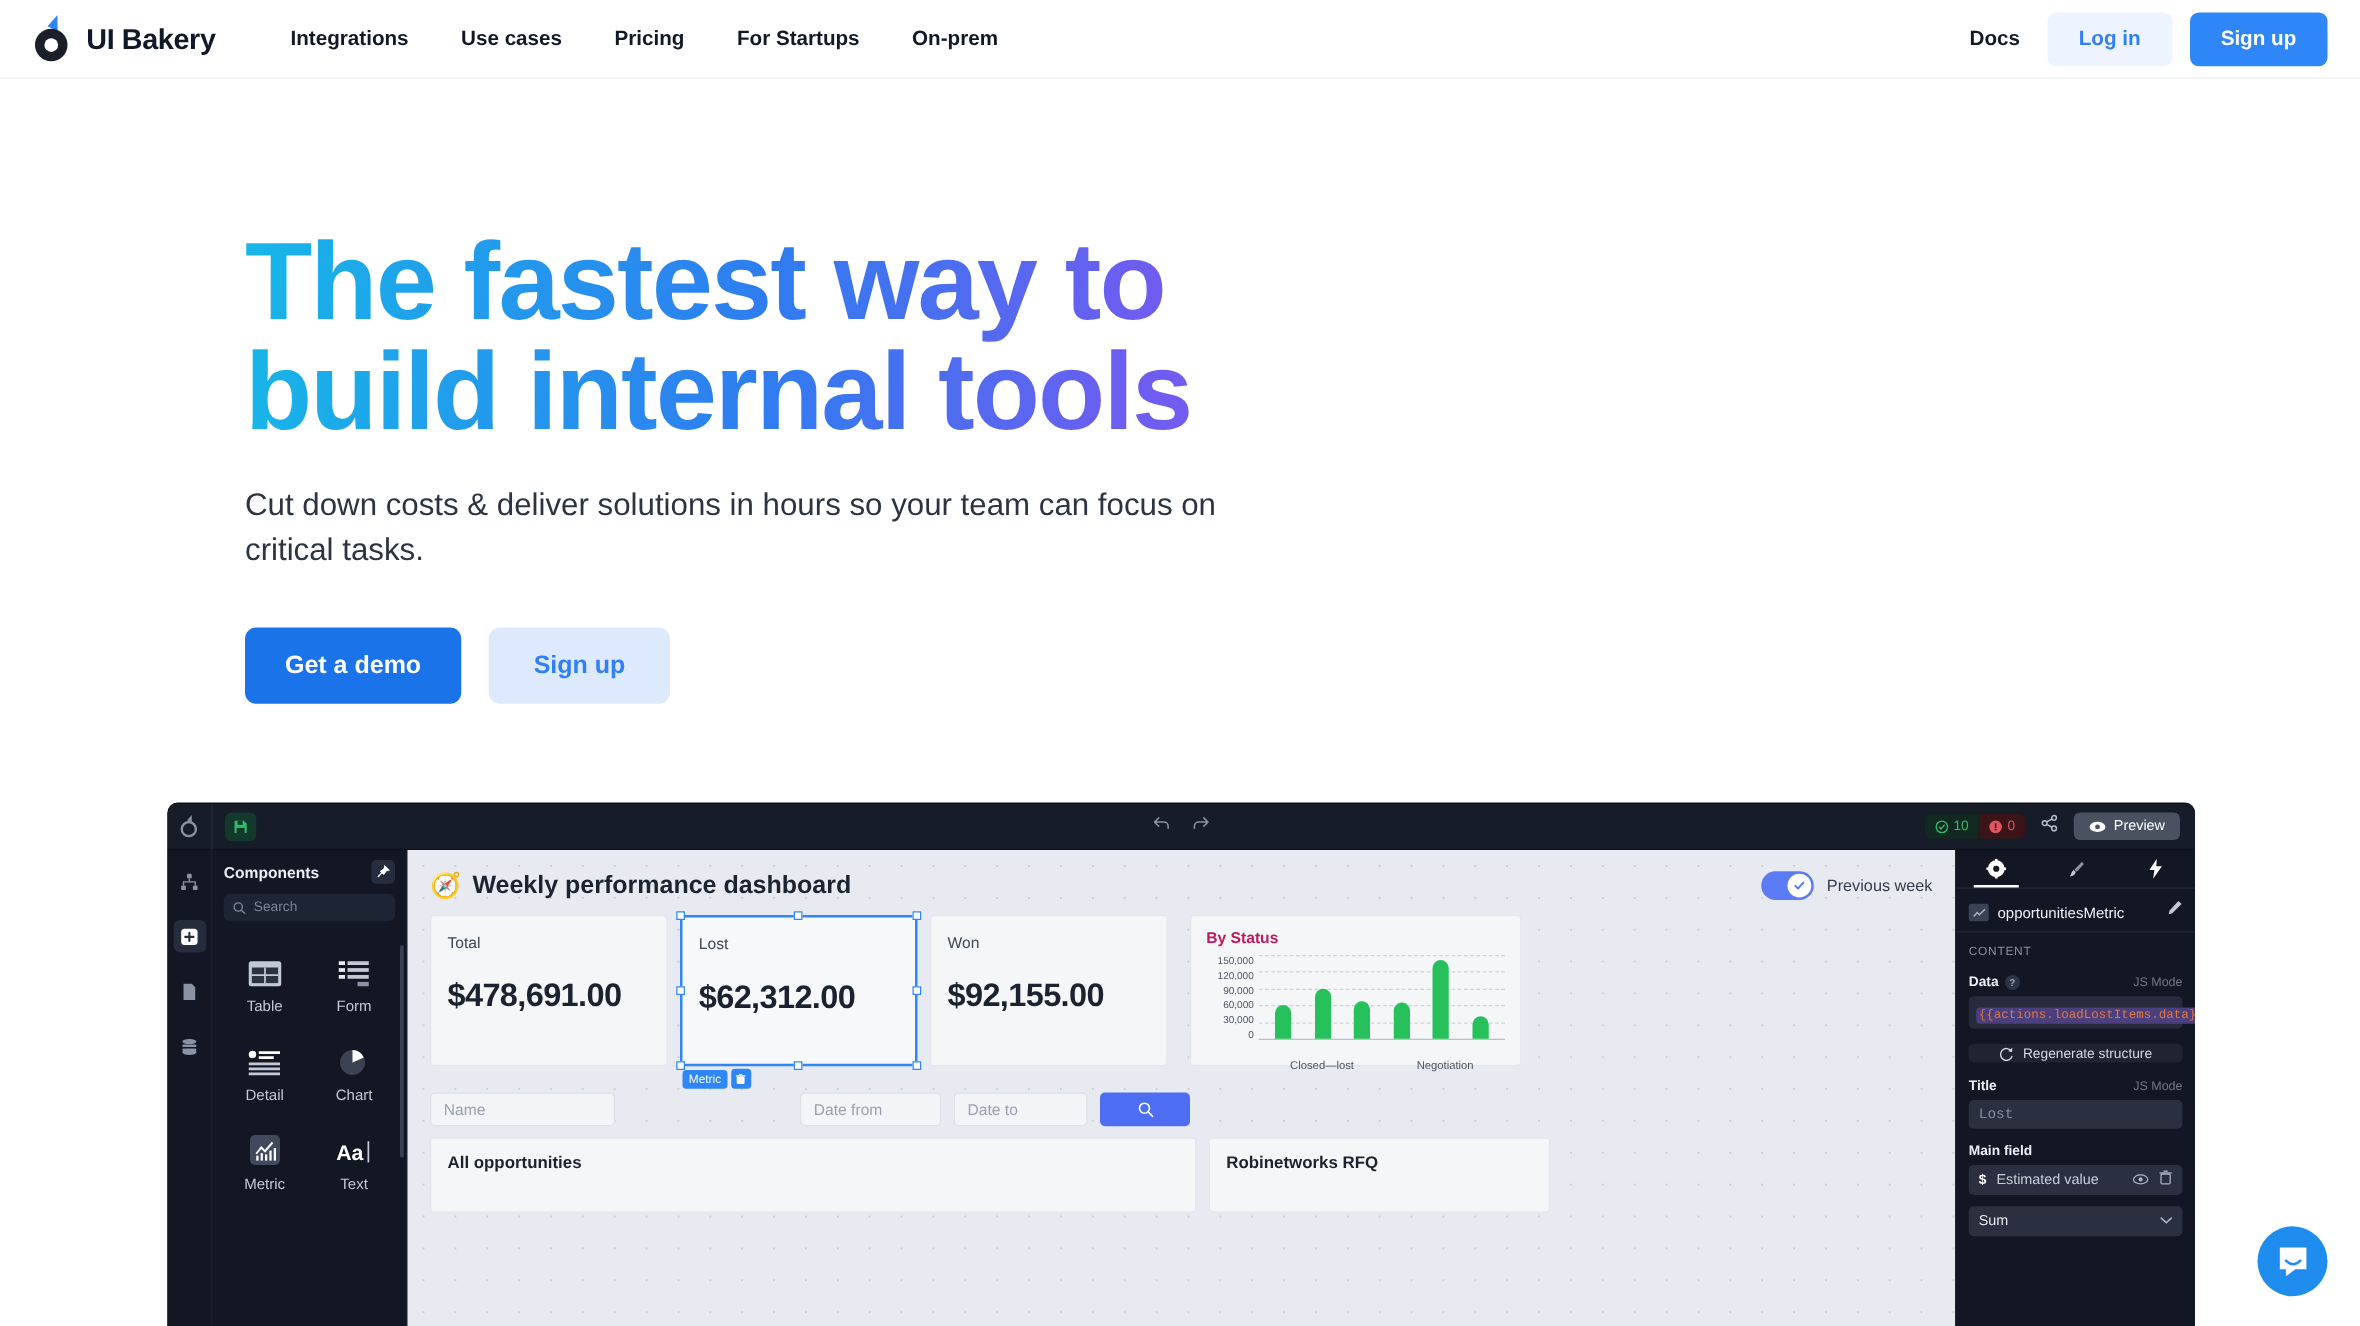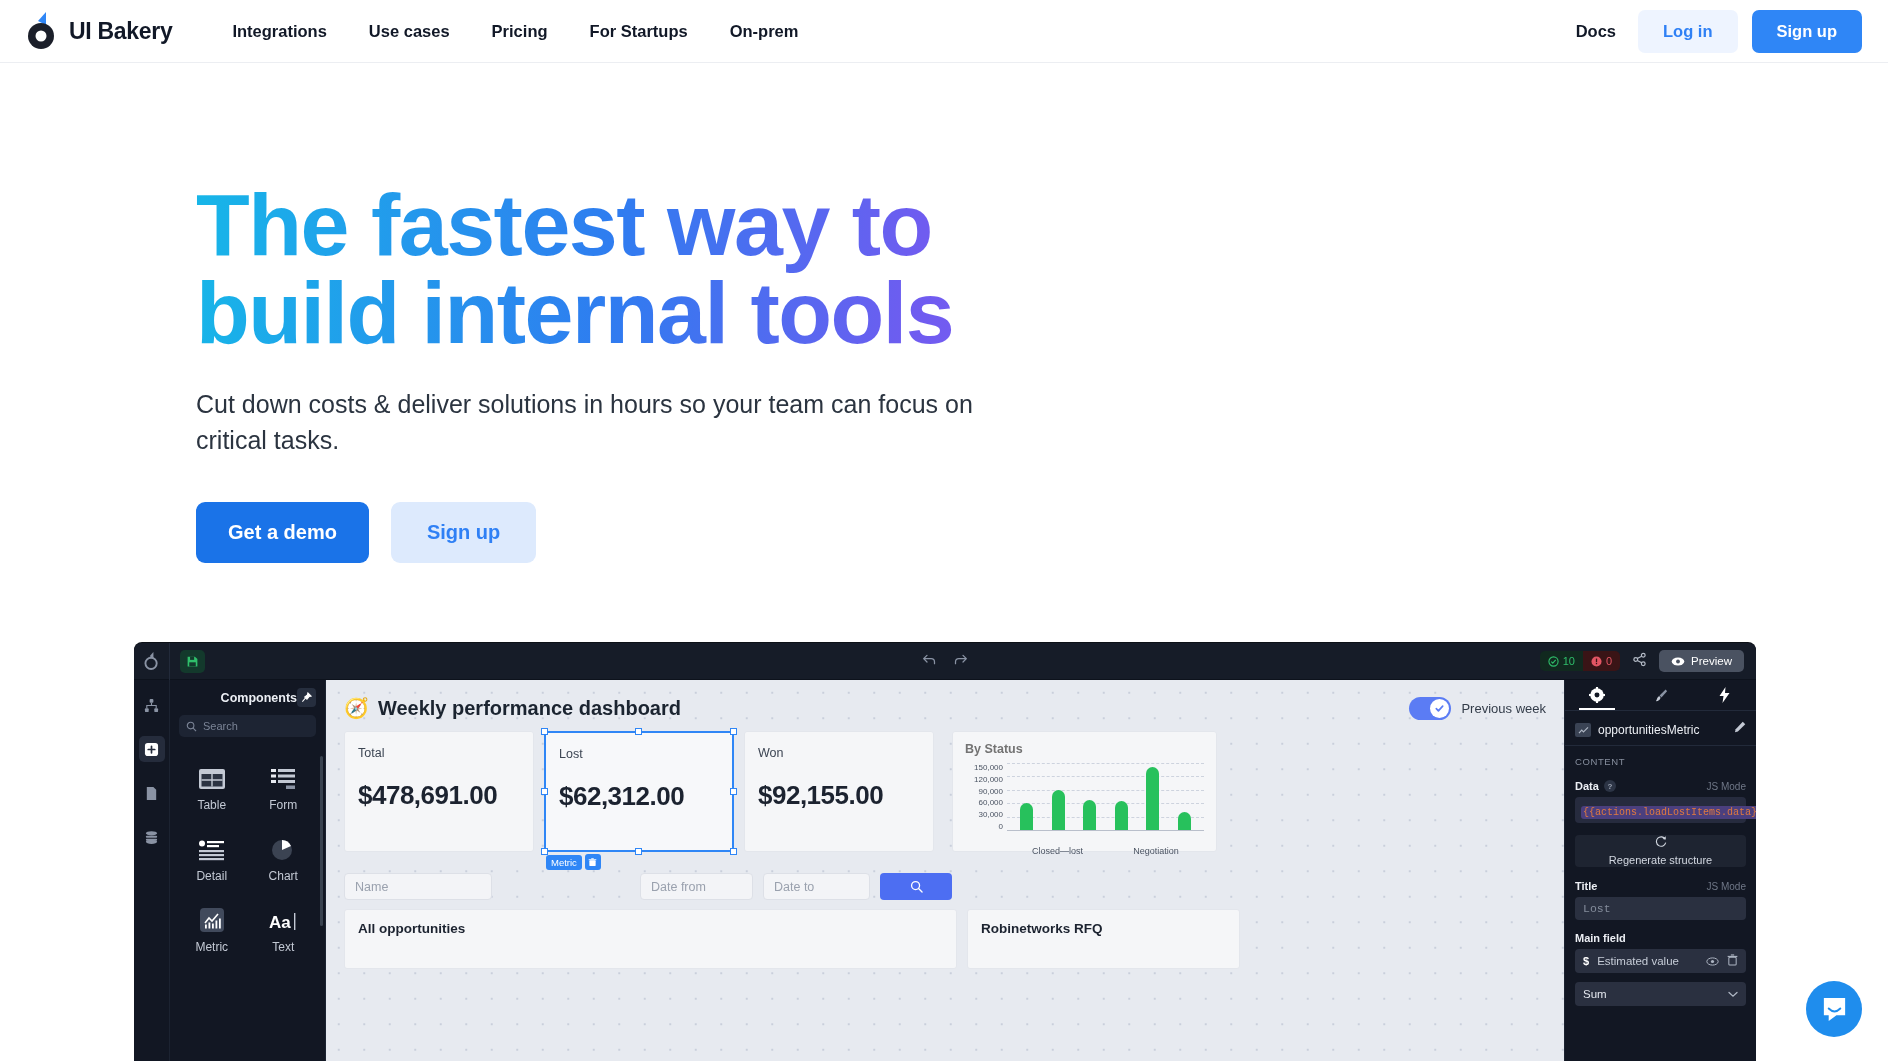--- a/index.html
+++ b/index.html
@@ -116,21 +116,21 @@
     display: flex; flex-direction: column; align-items: center; gap: 18px;
     border-right: 1px solid #1c2331;
   }
   .rail-icon { width: 26px; height: 26px; display: flex; align-items: center; justify-content: center; cursor: pointer; border-radius: 5px; }
   .rail-icon.active { background: #252c3c; }
 
   .components-panel {
     width: 156px; background: #121723; padding: 8px 9px 0 9px;
     border-right: 1px solid #1c2331; position: relative;
   }
-  .panel-head { display: flex; align-items: center; justify-content: flex-end; margin-bottom: 8px; }
+  .panel-head { display: flex; align-items: center; justify-content: space-between; margin-bottom: 8px; }
   .panel-title { color: #eceff4; font-size: 12.5px; font-weight: bold; }
   .pin-btn { width: 19px; height: 19px; background: #262e3e; border-radius: 4px; display: flex; align-items: center; justify-content: center; cursor: pointer; }
   .search-box {
     background: #1d2433; border-radius: 5px; height: 22px;
     display: flex; align-items: center; gap: 6px; padding: 0 7px; cursor: text;
   }
   .search-placeholder { color: #7b8496; font-size: 11px; }
   .comp-grid {
     display: grid; grid-template-columns: 1fr 1fr; gap: 4px 6px;
     margin-top: 20px;
@@ -189,21 +189,21 @@
   }
   .sel-tag-del {
     background: #2f86f6; width: 16px; height: 16px; border-radius: 3px;
     display: flex; align-items: center; justify-content: center; cursor: pointer;
   }
 
   .chart-card {
     background: #f5f6f8; border: 1px solid #e3e6ec; border-radius: 3px;
     height: 121px; padding: 10px 12px; flex: 0 0 265px; margin-left: 8px;
   }
-  .chart-title { font-size: 12.5px; font-weight: bold; color: #737373; }
+  .chart-title { font-size: 12.5px; font-weight: bold; color: #be185d; }
   .chart-area { display: flex; margin-top: 7px; height: 80px; }
   .y-axis {
     display: flex; flex-direction: column; justify-content: space-between;
     font-size: 8px; color: #4b5463; text-align: right; width: 42px; padding-right: 4px;
     height: 68px;
   }
   .plot { position: relative; flex: 1; height: 68px; border-bottom: 1px solid #b9bfcb; }
   .gridline { position: absolute; left: 0; right: 0; border-top: 1px dashed #cdd3de; }
   .bars { position: absolute; left: 0; right: 0; bottom: 0; top: 0; display: flex; align-items: flex-end; justify-content: space-around; padding: 0 4px; }
   .bar { width: 13px; background: #27c15c; border-radius: 7px 7px 0 0; }
@@ -257,23 +257,23 @@
   .js-mode { color: #6f7787; font-size: 10px; cursor: pointer; }
   .code-input {
     background: #262b3e; border: 1px solid #3f3croyal; border-radius: 4px;
     padding: 4px 6px; margin-bottom: 12px; cursor: text;
   }
   .code-chip {
     background: #4b3f7e; color: #e07a3f; font-family: "Liberation Mono", monospace;
     font-size: 10px; padding: 1px 2px; border-radius: 3px;
   }
   .regen-btn {
-    background: #1e2431; border-radius: 4px; height: 32px;
-    display: flex; align-items: center; justify-content: flex-start; gap: 7px;
-    color: #d3d8e1; font-size: 11px; cursor: pointer; margin-bottom: 13px; flex-direction: column;
+    background: #1e2431; border-radius: 4px; height: 15px;
+    display: flex; align-items: center; justify-content: center; gap: 7px;
+    color: #d3d8e1; font-size: 11px; cursor: pointer; margin-bottom: 13px;
   }
   .text-input {
     background: #2a3040; border-radius: 4px; height: 23px;
     display: flex; align-items: center; padding: 0 8px;
     color: #848c9b; font-size: 11.5px; font-family: "Liberation Mono", monospace;
     cursor: text; margin-bottom: 12px;
   }
   .mainfield-row {
     background: #2a3040; border-radius: 4px; height: 24px;
     display: flex; align-items: center; padding: 0 8px; gap: 8px; margin-bottom: 9px;

